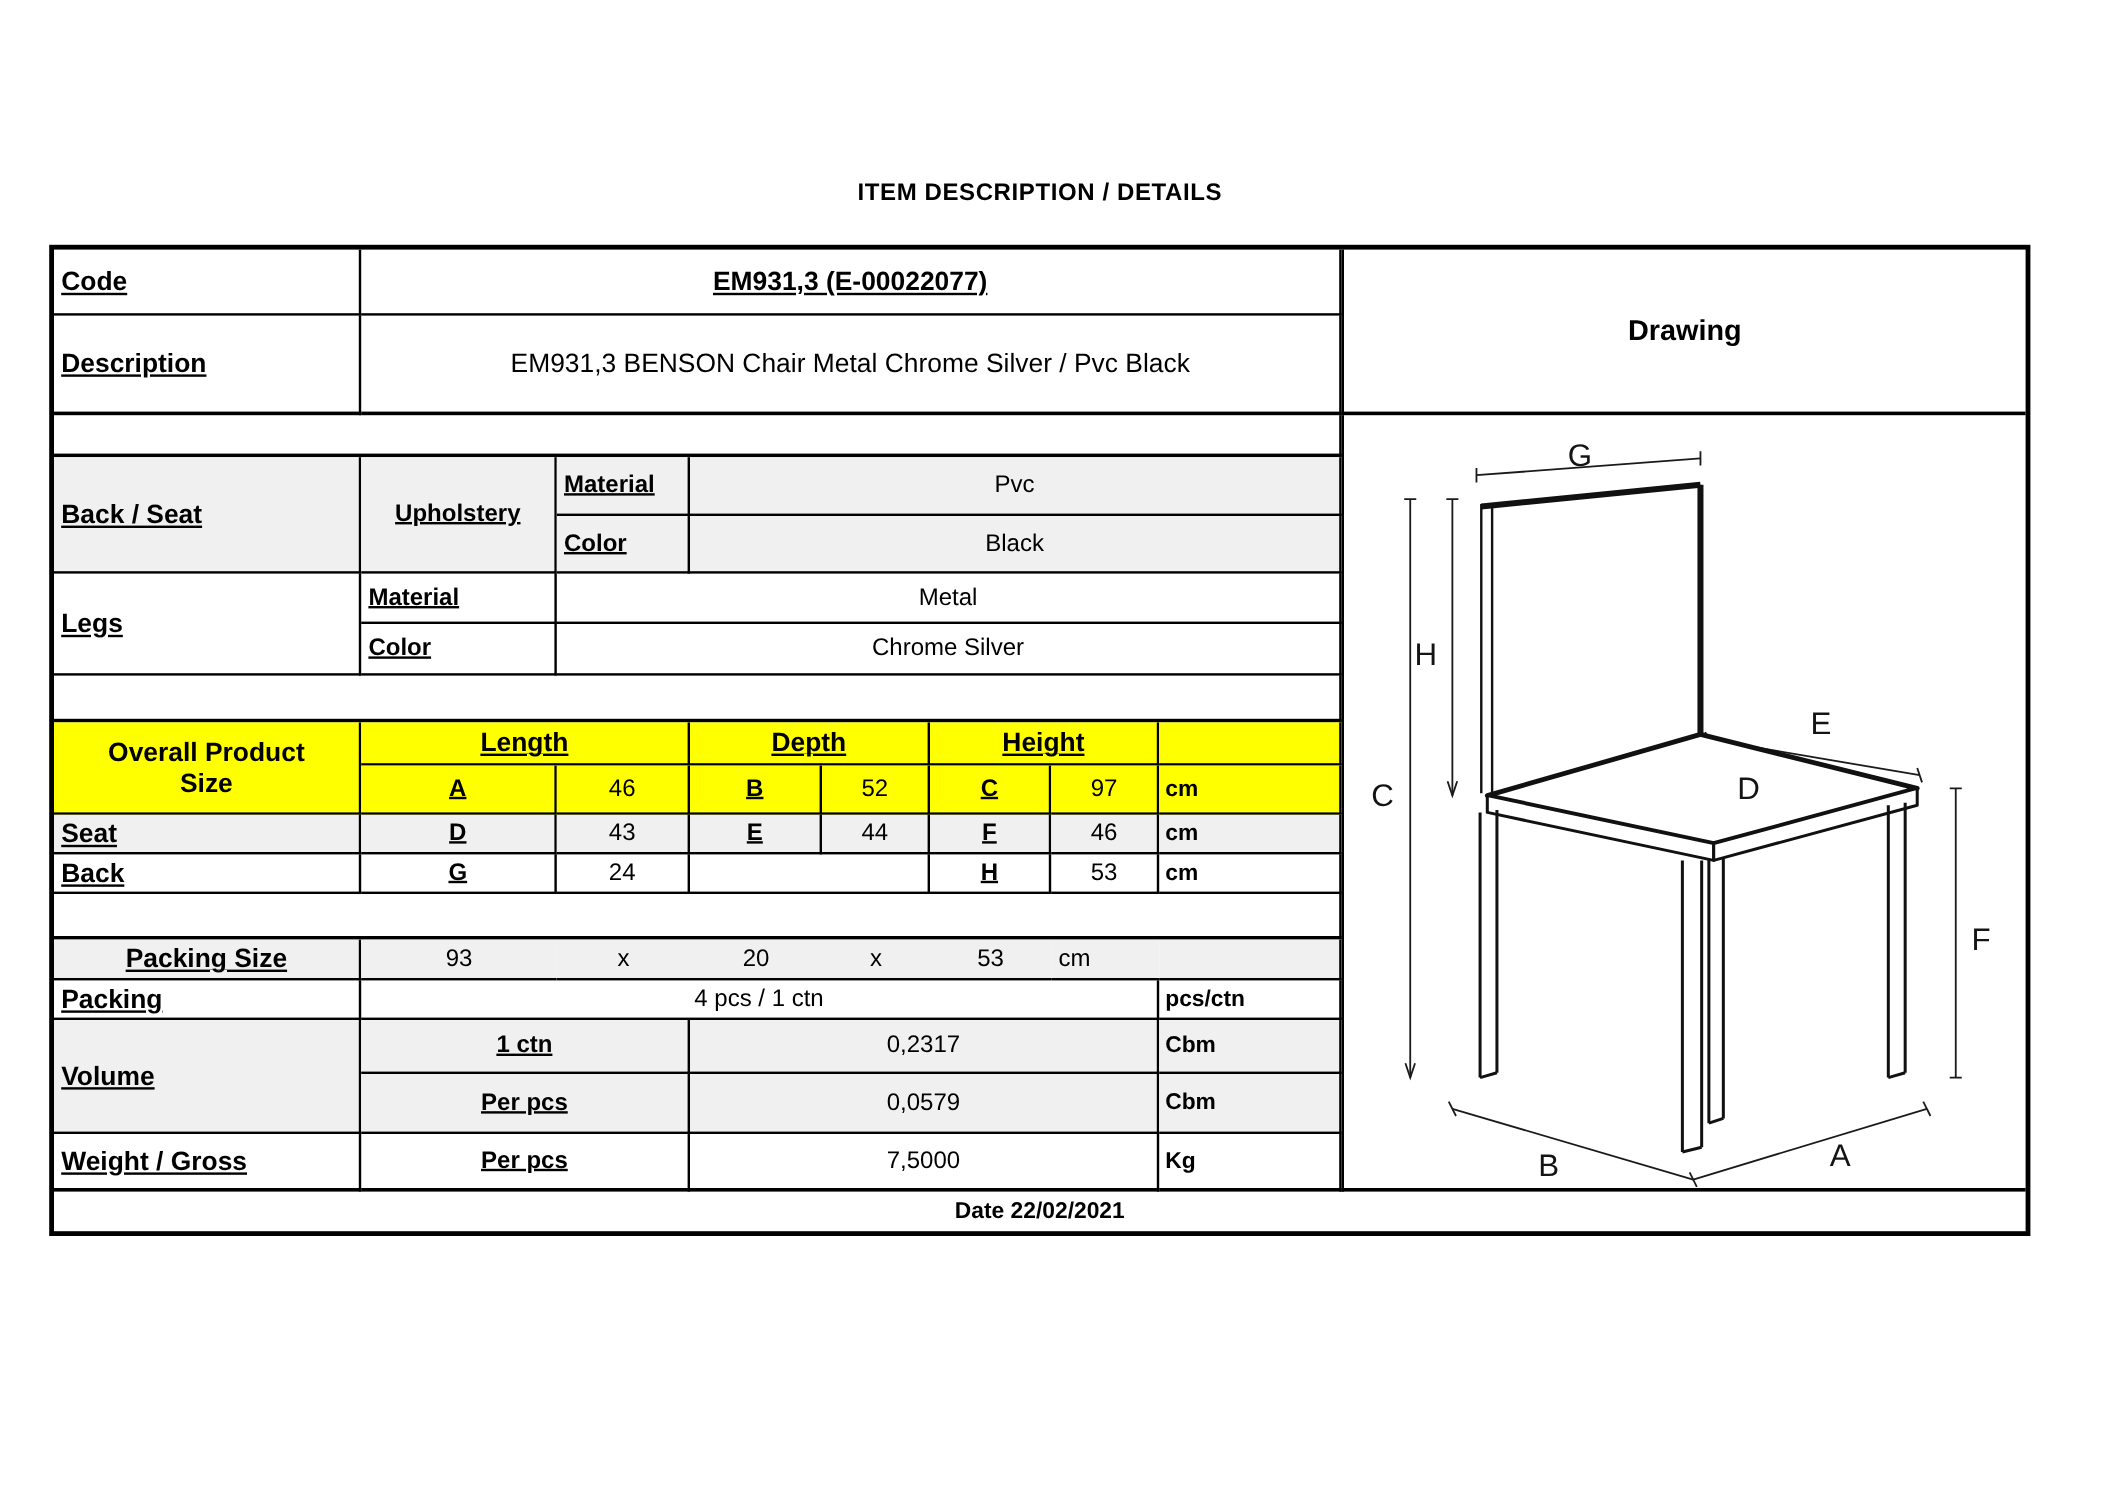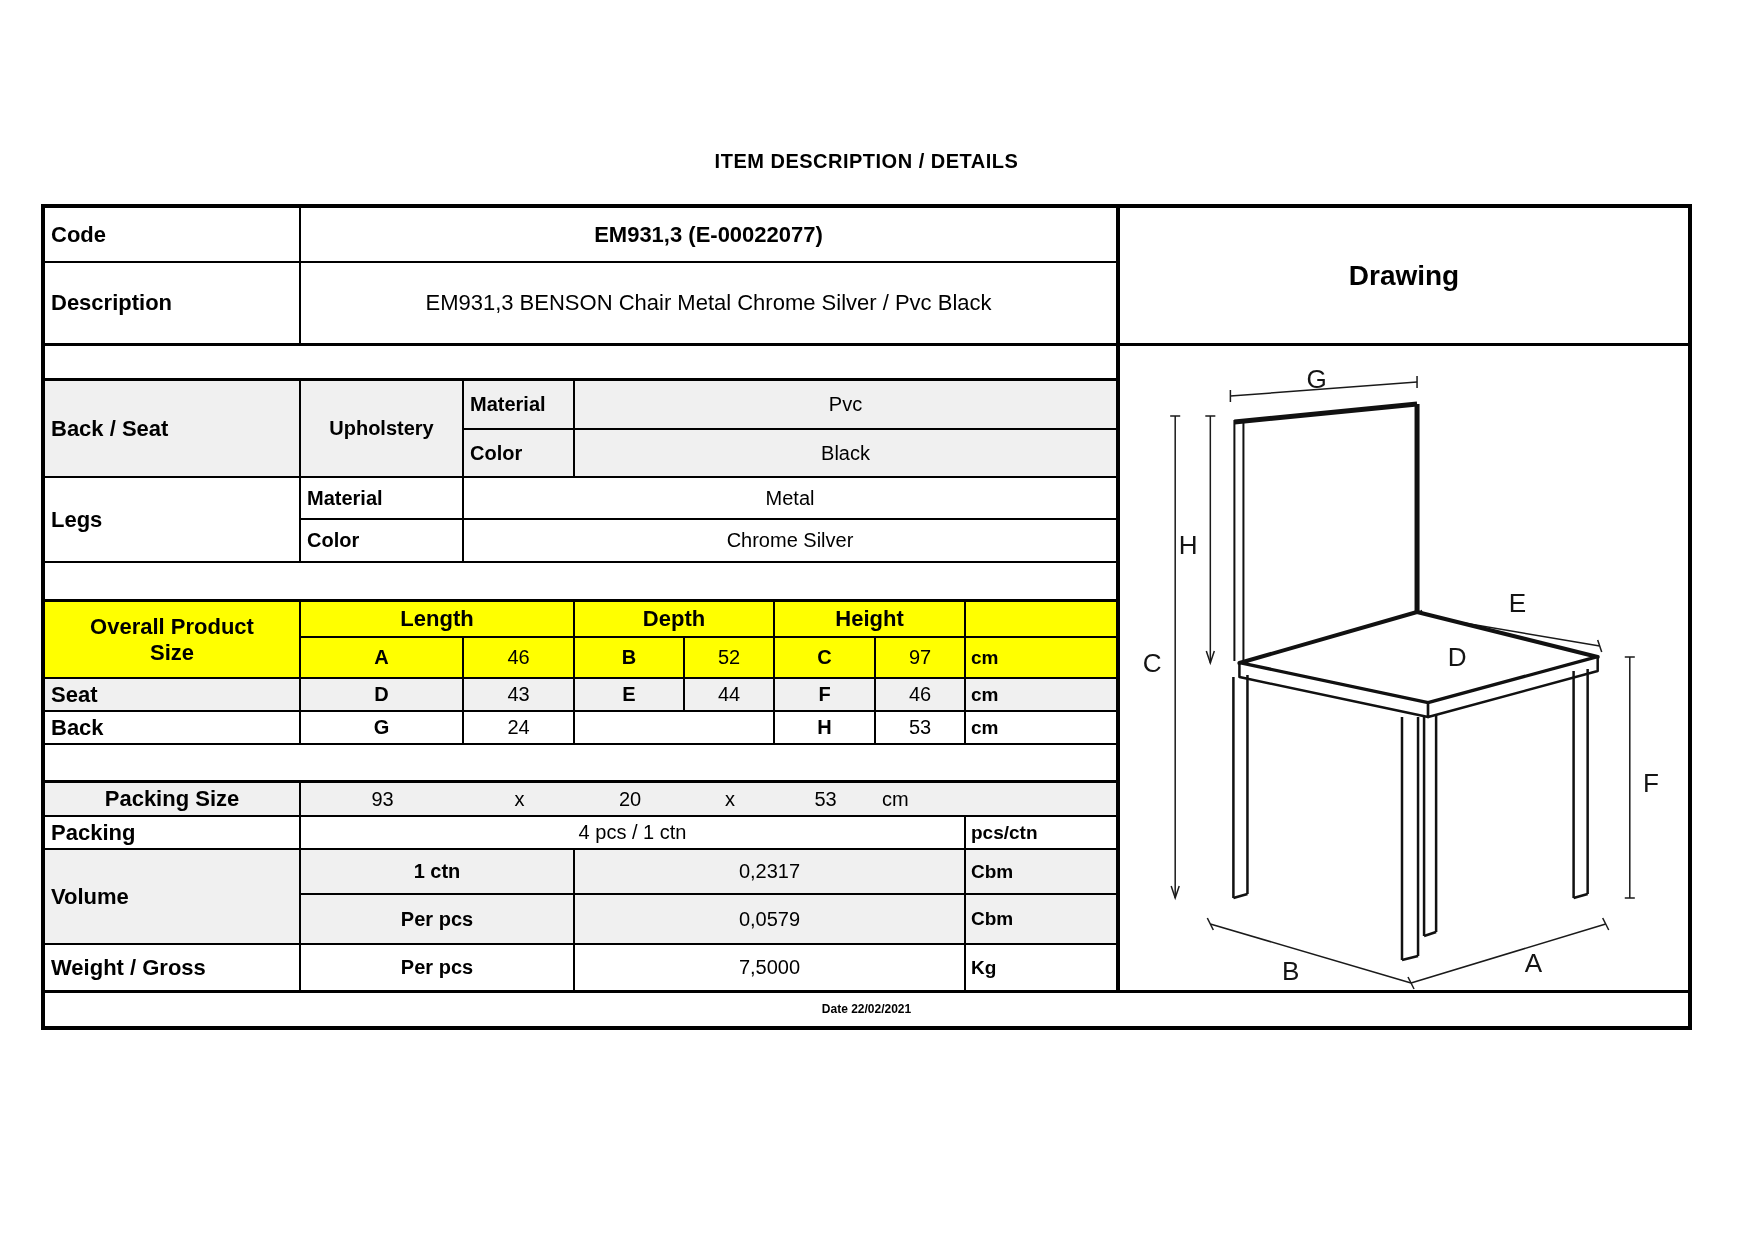--- a/index.html
+++ b/index.html
@@ -27,31 +27,31 @@
   }
   .cell{
     border-right:2px solid var(--line);
     border-bottom:2px solid var(--line);
     display:flex;align-items:center;
     font-size:20px;line-height:1.05;
     overflow:hidden;white-space:nowrap;
   }
   .cell.left{justify-content:flex-start;padding-left:6px;}
   .cell.center{justify-content:center;text-align:center;}
-  .cell.bold{font-weight:bold;}
+  .cell.bold{font-weight:bold;text-decoration:underline;}
   .cell.big{font-size:22px;}
   .cell.unit{font-size:19px;font-weight:bold;padding-left:5px;}
   .cell.shade{background:var(--shade);}
   .cell.yellow{background:var(--hl);}
   .cell.nb{border-right:none;}
   .cell.thickbottom{border-bottom:3px solid var(--line);}
   .drawing-cell{border-left:2px solid var(--line);border-right:none;}
-  .drawing-header{font-size:28px;font-weight:bold;border-bottom:3px solid var(--line);}
+  .drawing-header{font-size:24px;font-weight:bold;border-bottom:3px solid var(--line);}
   .stack{width:100%;text-align:center;font-weight:bold;font-size:22px;line-height:1.15;}
-  .date-row{border-bottom:none;font-weight:bold;font-size:12px;}
+  .date-row{border-bottom:none;font-weight:bold;font-size:19px;}
   svg text{font-family:"Liberation Sans",sans-serif;font-size:26px;fill:#141414;}
 </style>
 </head>
 <body>
 
 <div class="page-title">ITEM DESCRIPTION / DETAILS</div>
 
 <div class="spec-table">
 
   <div class="cell left bold big" style="grid-area:1/1/2/2">Code</div>

